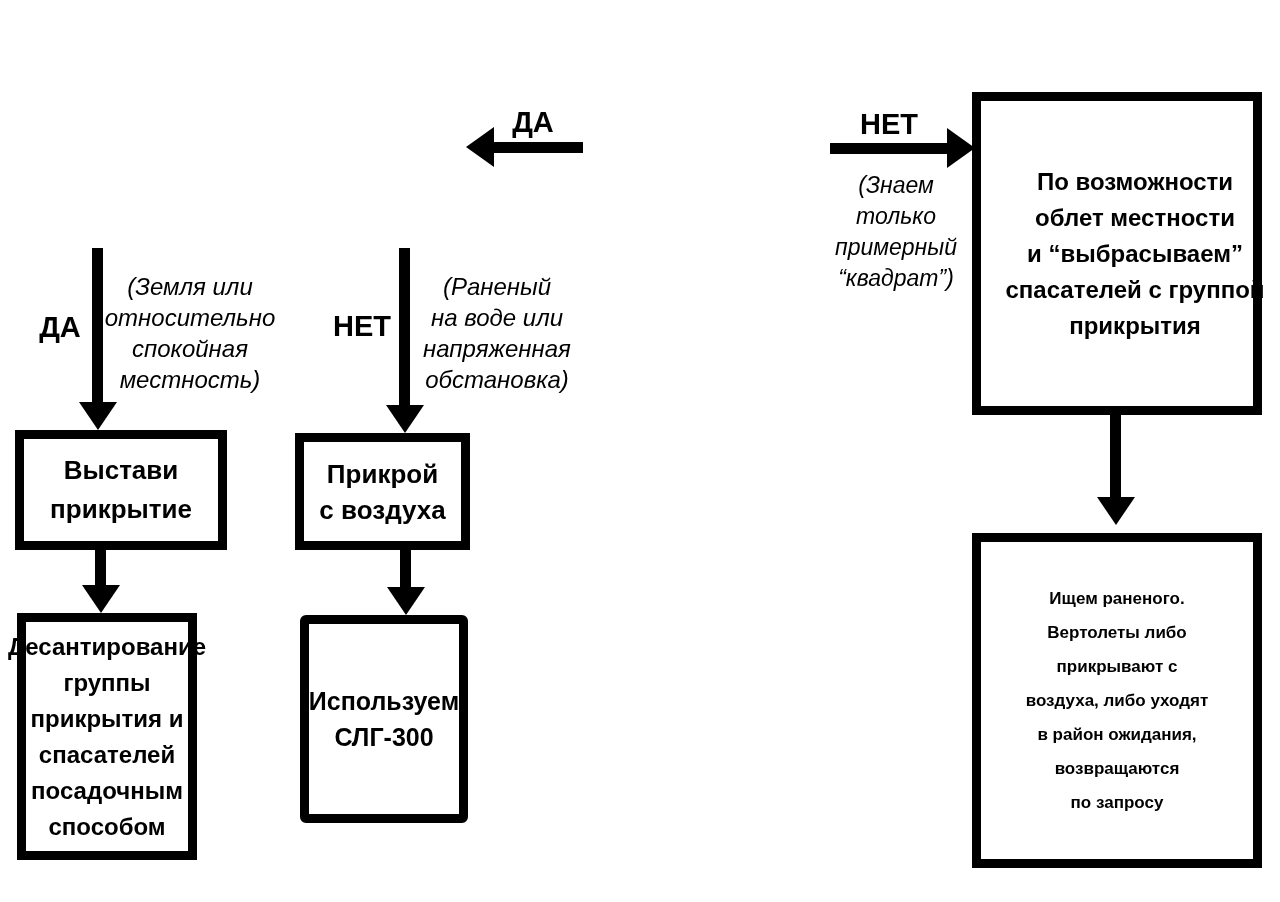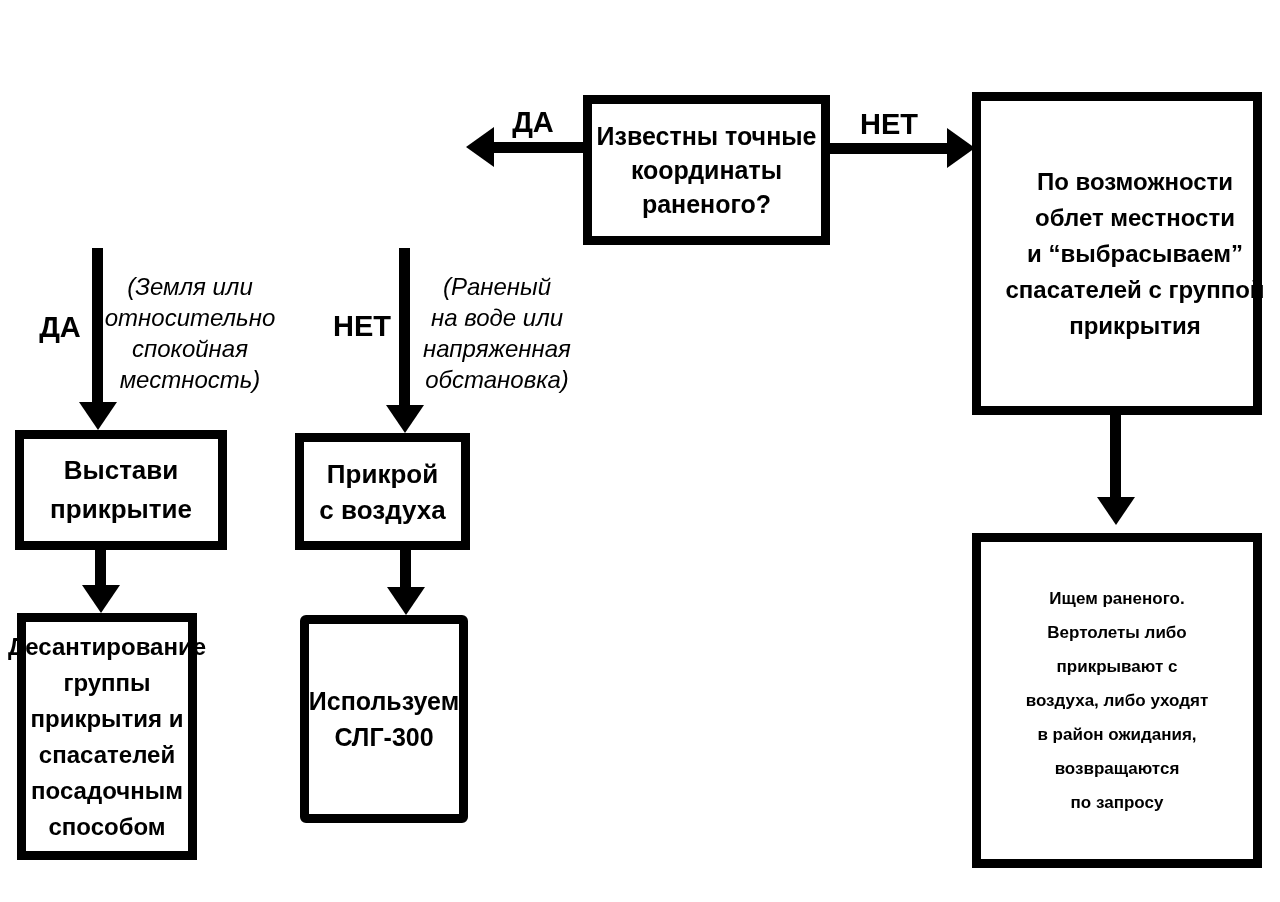--- a/index.html
+++ b/index.html
@@ -67,23 +67,20 @@
   .a6h { left:387px; top:587px; border-left:19px solid transparent; border-right:19px solid transparent; border-top:28px solid #000; }
   
   .a7s { left:1110px; top:415px; width:11px; height:82px; }
   .a7h { left:1097px; top:497px; border-left:19px solid transparent; border-right:19px solid transparent; border-top:28px solid #000; }
 </style>
 </head>
 <body>
 
 <div id="stage">
 
-  <div class="node" id="n-known-coords">Известны точные
-координаты
-раненого?</div>
   <div class="node" id="n-overfly">По возможности
 облет местности
 и “выбрасываем”
 спасателей с группой
 прикрытия</div>
   <div class="node" id="n-set-cover">Выстави
 прикрытие</div>
   <div class="node" id="n-cover-air">Прикрой
 с воздуха</div>
   <div class="node" id="n-landing-party">Десантирование
@@ -100,20 +97,24 @@
 воздуха, либо уходят
 в район ожидания,
 возвращаются
 по запросу</div>
 
   <div class="edge-label" id="l-yes-left">ДА</div>
   <div class="edge-label" id="l-no-right">НЕТ</div>
   <div class="edge-label" id="l-yes-down">ДА</div>
   <div class="edge-label" id="l-no-down">НЕТ</div>
 
+  <div class="note" id="note-square">(Знаем
+только
+примерный
+“квадрат”)</div>
   <div class="note" id="note-calm">(Земля или
 относительно
 спокойная
 местность)</div>
   <div class="note" id="note-tense">(Раненый
 на воде или
 напряженная
 обстановка)</div>
 
   <div class="shaft a1s"></div>

